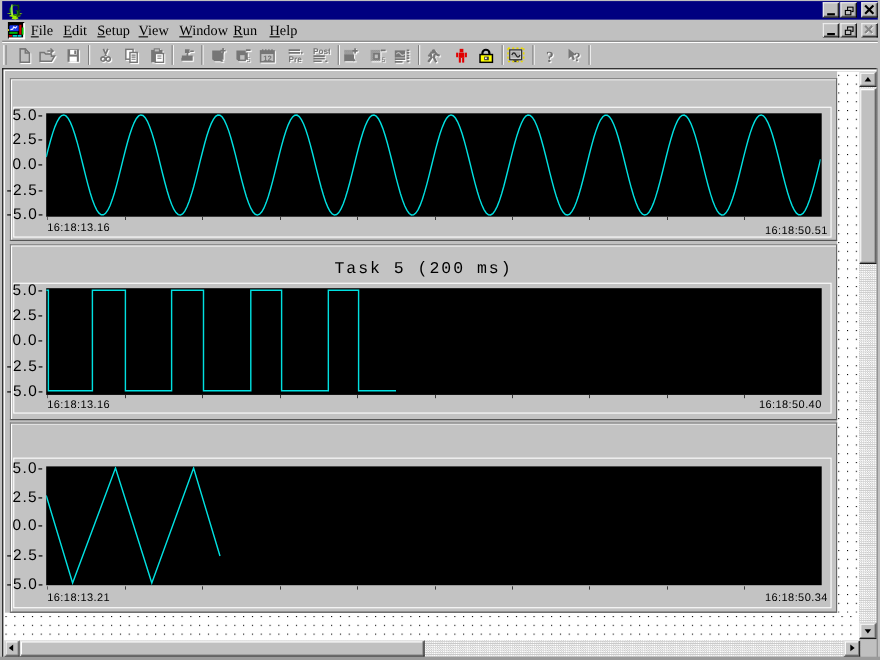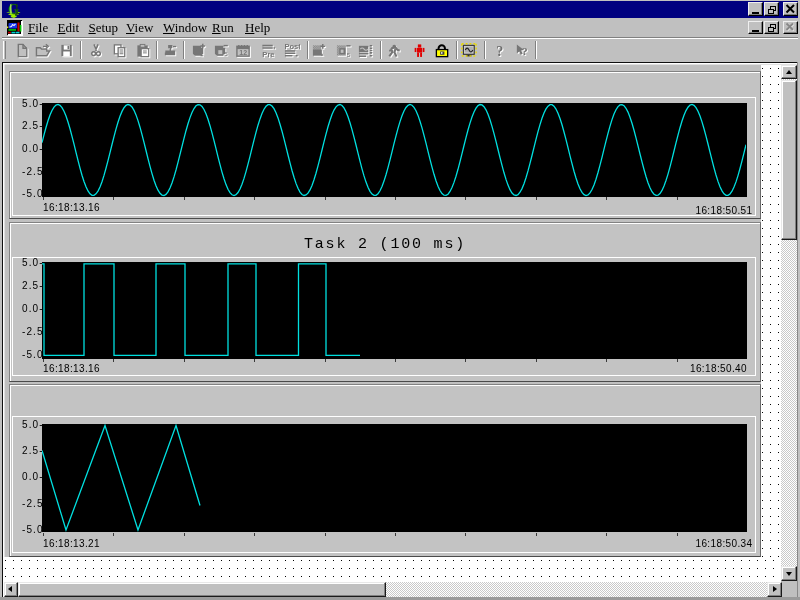--- a/index.html
+++ b/index.html
@@ -20,21 +20,21 @@
 
 #client{left:2px;top:62px;width:796px;height:536px;background:#c0c0c0;border-top:1.5px solid #101010;border-left:1.5px solid #101010;box-shadow:inset 1.5px 1.5px 0 #ffffff;}
 .dots{background-color:#fff;}
 #canvR{left:761px;top:65px;width:20px;height:517px;}
 #canvB{left:4px;top:557px;width:777px;height:25px;}
 
 .panel{left:9px;width:752px;background:#c3c3c3;border:1px solid #828282;border-bottom-color:#4a4a4a;border-right-color:#6a6a6a;box-shadow:inset 1px 1px 0 #fff;}
 .ptitle{position:absolute;width:100%;text-align:center;font-family:"Liberation Mono",monospace;font-size:15px;letter-spacing:1.8px;color:#000;white-space:pre;}
 .chartbox{position:absolute;left:2px;width:744px;border:1px solid #fff;background:#c3c3c3;}
 .black{position:absolute;left:42px;width:704.5px;background:#000;}
-.ylab{position:absolute;font-size:10px;line-height:10px;width:34px;text-align:right;color:#000;letter-spacing:1.1px;padding-left:16px;}
+.ylab{position:absolute;font-size:14px;line-height:10px;width:34px;text-align:right;color:#000;letter-spacing:1.1px;}
 .ticks{position:absolute;left:42.5px;width:704px;height:3px;background:repeating-linear-gradient(90deg,#3a3a3a 0 1px,transparent 1px 70.4px);}
 .stamp{position:absolute;font-size:10px;line-height:10px;color:#000;white-space:nowrap;letter-spacing:0.38px;}
 svg{position:absolute;display:block;}
 
 .sbtrack{background:#dedede;background-image:repeating-conic-gradient(#fff 0% 25%,#c9c9c9 0% 50%);background-size:2px 2px;}
 #vsb{left:781px;top:65px;width:16px;height:516px;}
 #hsb{left:4px;top:582px;width:778px;height:15px;}
 .sbtn{position:absolute;background:#c0c0c0;border-top:1px solid #e8e8e8;border-left:1px solid #e8e8e8;border-right:1px solid #1a1a1a;border-bottom:1px solid #1a1a1a;box-shadow:inset -1px -1px 0 #808080,inset 1px 1px 0 #fff;}
 .thumb{position:absolute;background:#c0c0c0;border-top:1px solid #e8e8e8;border-left:1px solid #e8e8e8;border-right:1px solid #1a1a1a;border-bottom:1px solid #1a1a1a;box-shadow:inset -1px -1px 0 #808080,inset 1px 1px 0 #fff;}
 .tri{position:absolute;width:0;height:0;}
@@ -248,21 +248,21 @@
 <div class="abs ylab" style="top:144px;right:760px">0.0-</div>
 <div class="abs ylab" style="top:166.7px;right:760px">-2.5-</div>
 <div class="abs ylab" style="top:189.4px;right:760px">-5.0-</div>
 <div class="abs ticks" style="top:197.0px"></div>
 <div class="abs stamp" style="left:43px;top:202.5px">16:18:13.16</div>
 <div class="abs stamp" style="right:47.5px;top:206px">16:18:50.51</div>
 <svg class="abs" style="left:42px;top:102.5px" width="704" height="94" viewBox="0 0 704 94">
       <path d="M0,39.7 L2,31.9 L4,24.5 L6,17.8 L8,12.1 L10,7.5 L12,4.1 L14,2.1 L16,1.5 L18,2.4 L20,4.6 L22,8.3 L24,13.1 L26,19.0 L28,25.8 L30,33.3 L32,41.2 L34,49.3 L36,57.4 L38,65.1 L40,72.2 L42,78.5 L44,83.8 L46,88.0 L48,90.8 L50,92.3 L52,92.3 L54,90.9 L56,88.1 L58,84.0 L60,78.7 L62,72.4 L64,65.3 L66,57.6 L68,49.6 L70,41.5 L72,33.6 L74,26.1 L76,19.3 L78,13.3 L80,8.4 L82,4.7 L84,2.4 L86,1.5 L88,2.0 L90,4.0 L92,7.3 L94,11.9 L96,17.6 L98,24.2 L100,31.6 L102,39.4 L104,47.5 L106,55.6 L108,63.4 L110,70.6 L112,77.2 L114,82.7 L116,87.2 L118,90.3 L120,92.1 L122,92.5 L124,91.4 L126,88.9 L128,85.0 L130,80.0 L132,73.9 L134,67.0 L136,59.4 L138,51.4 L140,43.3 L142,35.4 L144,27.7 L146,20.7 L148,14.6 L150,9.4 L152,5.5 L154,2.8 L156,1.6 L158,1.8 L160,3.4 L162,6.5 L164,10.8 L166,16.2 L168,22.7 L170,29.9 L172,37.6 L174,45.7 L176,53.8 L178,61.7 L180,69.1 L182,75.8 L184,81.6 L186,86.3 L188,89.7 L190,91.8 L192,92.5 L194,91.7 L196,89.5 L198,86.0 L200,81.2 L202,75.4 L204,68.6 L206,61.2 L208,53.3 L210,45.2 L212,37.1 L214,29.4 L216,22.2 L218,15.9 L220,10.5 L222,6.2 L224,3.3 L226,1.7 L228,1.6 L230,3.0 L232,5.7 L234,9.7 L236,14.9 L238,21.2 L240,28.2 L242,35.9 L244,43.9 L246,52.0 L248,59.9 L250,67.5 L252,74.3 L254,80.4 L256,85.3 L258,89.1 L260,91.5 L262,92.5 L264,92.0 L266,90.2 L268,86.9 L270,82.4 L272,76.8 L274,70.2 L276,62.9 L278,55.1 L280,47.0 L282,38.9 L284,31.1 L286,23.8 L288,17.2 L290,11.6 L292,7.1 L294,3.8 L296,2.0 L298,1.5 L300,2.5 L302,4.9 L304,8.7 L306,13.7 L308,19.7 L310,26.6 L312,34.1 L314,42.0 L316,50.1 L318,58.2 L320,65.8 L322,72.9 L324,79.1 L326,84.3 L328,88.3 L330,91.1 L332,92.4 L334,92.3 L336,90.7 L338,87.8 L340,83.5 L342,78.1 L344,71.7 L346,64.6 L348,56.9 L350,48.8 L352,40.7 L354,32.8 L356,25.4 L358,18.6 L360,12.8 L362,8.0 L364,4.5 L366,2.3 L368,1.5 L370,2.2 L372,4.3 L374,7.7 L376,12.4 L378,18.2 L380,24.9 L382,32.4 L384,40.2 L386,48.3 L388,56.4 L390,64.1 L392,71.3 L394,77.8 L396,83.2 L398,87.5 L400,90.6 L402,92.2 L404,92.4 L406,91.2 L408,88.5 L410,84.6 L412,79.4 L414,73.3 L416,66.3 L418,58.6 L420,50.6 L422,42.5 L424,34.6 L426,27.0 L428,20.1 L430,14.0 L432,9.0 L434,5.1 L436,2.6 L438,1.5 L440,1.9 L442,3.7 L444,6.8 L446,11.3 L448,16.8 L450,23.4 L452,30.6 L454,38.4 L456,46.5 L458,54.6 L460,62.4 L462,69.8 L464,76.4 L466,82.1 L468,86.7 L470,90.0 L472,92.0 L474,92.5 L476,91.6 L478,89.2 L480,85.6 L482,80.7 L484,74.7 L486,67.9 L488,60.4 L490,52.5 L492,44.4 L494,36.3 L496,28.7 L498,21.6 L500,15.3 L502,10.0 L504,5.9 L506,3.1 L508,1.7 L510,1.7 L512,3.2 L514,6.0 L516,10.2 L518,15.5 L520,21.8 L522,29.0 L524,36.6 L526,44.7 L528,52.8 L530,60.7 L532,68.2 L534,75.0 L536,80.9 L538,85.7 L540,89.4 L542,91.6 L544,92.5 L546,91.9 L548,89.9 L550,86.5 L552,81.9 L554,76.2 L556,69.5 L558,62.1 L560,54.3 L562,46.2 L564,38.1 L566,30.3 L568,23.1 L570,16.6 L572,11.1 L574,6.7 L576,3.6 L578,1.9 L580,1.6 L582,2.7 L584,5.3 L586,9.1 L588,14.2 L590,20.3 L592,27.3 L594,34.9 L596,42.9 L598,51.0 L600,58.9 L602,66.5 L604,73.5 L606,79.7 L608,84.8 L610,88.7 L612,91.2 L614,92.4 L616,92.2 L618,90.5 L620,87.4 L622,83.0 L624,77.5 L626,71.1 L628,63.8 L630,56.1 L632,48.0 L634,39.9 L636,32.1 L638,24.7 L640,18.0 L642,12.2 L644,7.6 L646,4.2 L648,2.1 L650,1.5 L652,2.3 L654,4.6 L656,8.2 L658,13.0 L660,18.9 L662,25.7 L664,33.1 L666,41.0 L668,49.1 L670,57.2 L672,64.9 L674,72.0 L676,78.4 L678,83.7 L680,87.9 L682,90.8 L684,92.3 L686,92.3 L688,91.0 L690,88.2 L692,84.1 L694,78.9 L696,72.6 L698,65.5 L700,57.8 L702,49.8 L704,41.7" fill="none" stroke="#00e0e0" stroke-width="1.3"></path>
     </svg>
 <div class="abs panel" style="top:222px;height:159.5px">
-  <div class="ptitle" style="top:12.5px">Task 2 (100 ms)</div>
+  <div class="ptitle" style="top:12.5px">Task 5 (200 ms)</div>
   <div class="chartbox" style="top:34px;height:119px"></div>
 </div>
 <div class="abs black" style="top:262px;height:96.5px"></div>
 <div class="abs ylab" style="top:257.8px;right:760px">5.0-</div>
 <div class="abs ylab" style="top:280.9px;right:760px">2.5-</div>
 <div class="abs ylab" style="top:304px;right:760px">0.0-</div>
 <div class="abs ylab" style="top:327.1px;right:760px">-2.5-</div>
 <div class="abs ylab" style="top:350.2px;right:760px">-5.0-</div>
 <div class="abs ticks" style="top:359.0px"></div>
 <div class="abs stamp" style="left:43px;top:363.5px">16:18:13.16</div>

